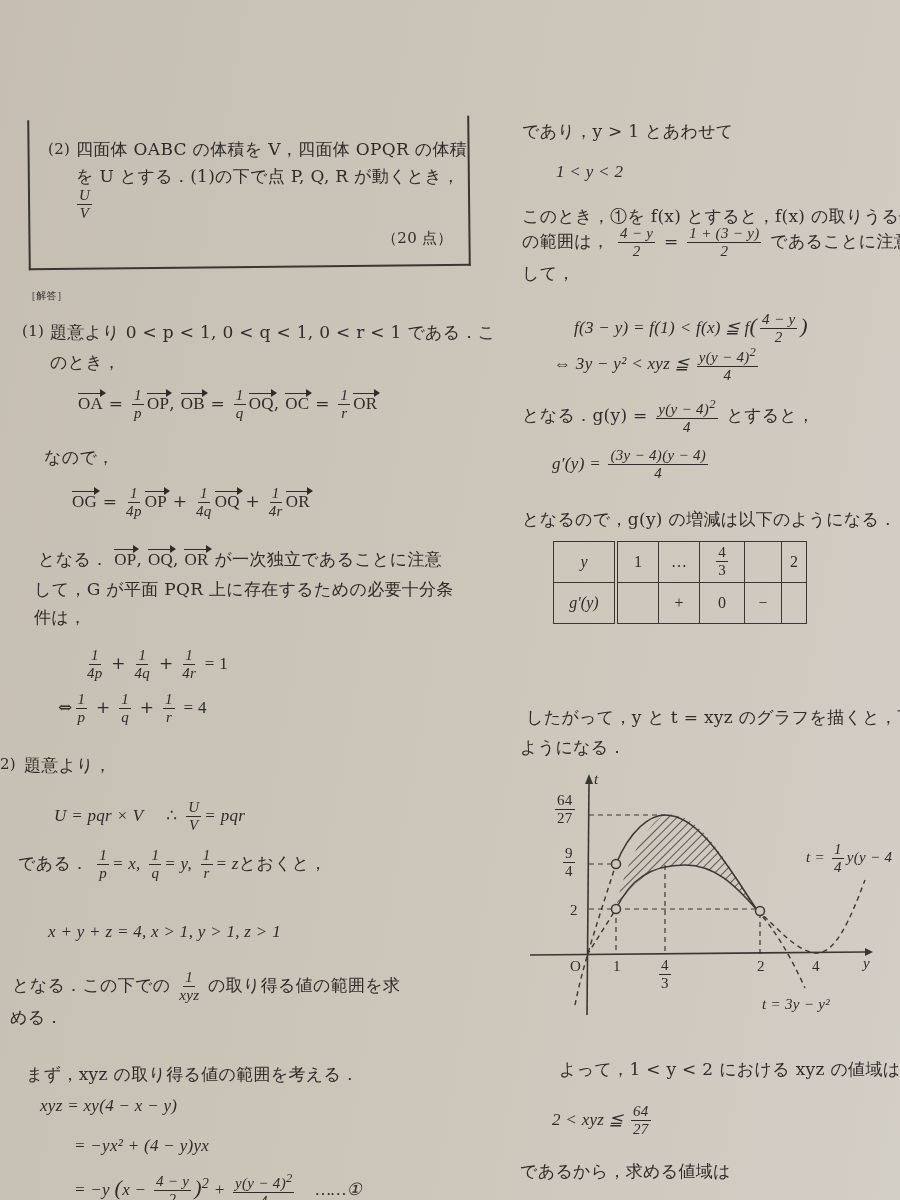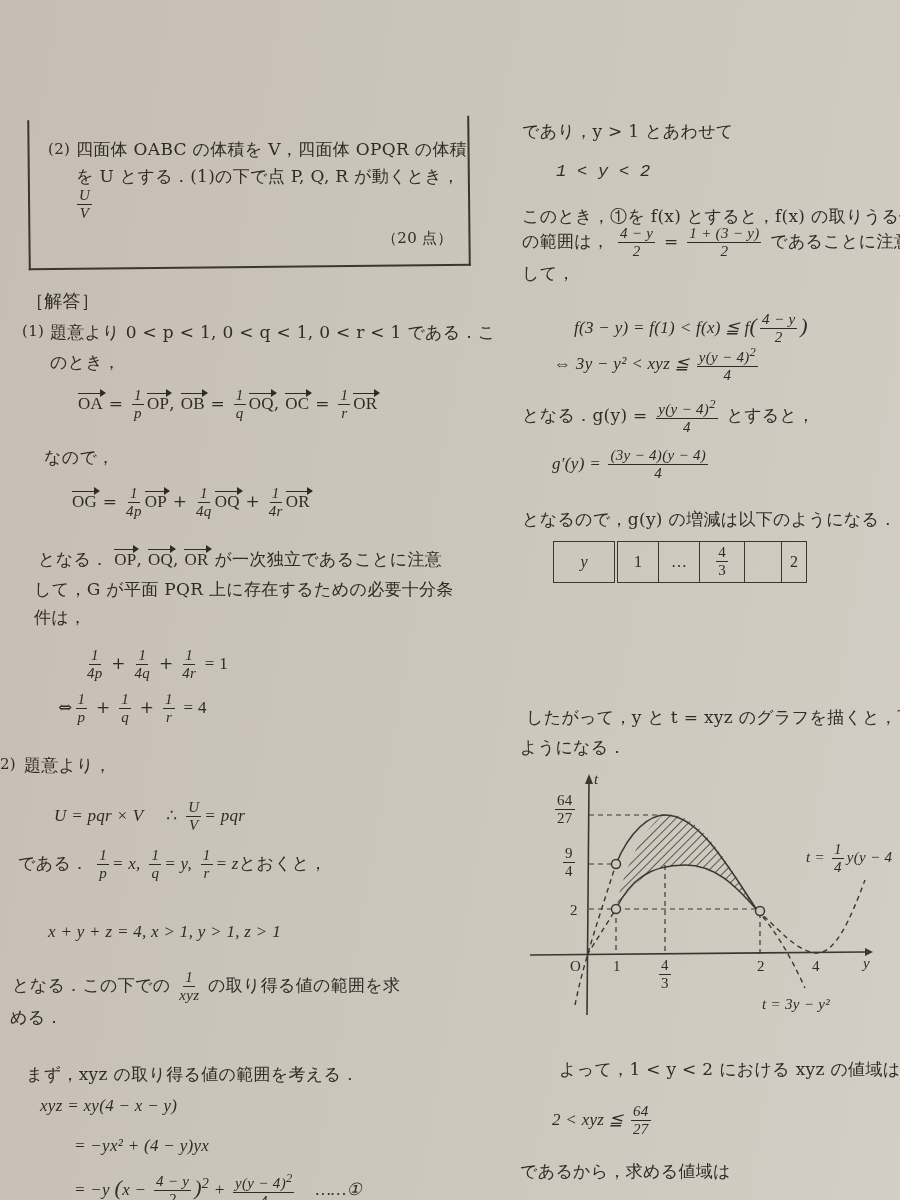--- a/index.html
+++ b/index.html
@@ -36,21 +36,21 @@
 <div class="abs t" style="left:76px;top:138px;">四面体 OABC の体積を V，四面体 OPQR の体積</div>
 <div class="abs t" style="left:76px;top:165px;">を U とする．(1)の下で点 P, Q, R が動くとき，</div>
 <div class="abs t" style="left:74px;top:188px;">
   <span class="frac m">
       <span class="n">U</span>
       <span class="d">V</span>
     </span>
 </div>
 <div class="abs t" style="left:382px;top:229px;font-size:15px;">（20 点）</div>
 
-<div class="abs t" style="left:26px;top:289px;font-size:18px;">［解答］</div>
+<div class="abs t" style="left:26px;top:289px;font-size:10px;">［解答］</div>
 <div class="abs t" style="left:22px;top:322px;font-size:15px;">(1)</div>
 <div class="abs t" style="left:50px;top:321px;">題意より 0 &lt; p &lt; 1, 0 &lt; q &lt; 1, 0 &lt; r &lt; 1 である．こ</div>
 <div class="abs t" style="left:50px;top:351px;">のとき，</div>
 
 <div class="abs t" style="left:78px;top:388px;">
   <span class="vec">OA</span> =
   <span class="frac m">
       <span class="n">1</span>
       <span class="d">p</span>
     </span><span class="vec">OP</span>,
@@ -174,21 +174,21 @@
     </span><span style="font-size:22px;">)</span><sup>2</sup>
   <span>+</span>
   <span class="frac">
       <span class="n">y(y − 4)<sup>2</sup></span>
       <span class="d">4</span>
     </span>
   &nbsp;&nbsp;&nbsp;<span class="r">……①</span>
 </div>
 
 <div class="abs t" style="left:522px;top:120px;">であり，y &gt; 1 とあわせて</div>
-<div class="abs t m" style="left:556px;top:162px;font-family:Liberation Mono, monospace;">1 &lt; y &lt; 2</div>
+<div class="abs t m" style="left:556px;top:162px;">1 &lt; y &lt; 2</div>
 <div class="abs t" style="left:522px;top:205px;">このとき，①を f(x) とすると，f(x) の取りうる値</div>
 <div class="abs t" style="left:522px;top:226px;">
   <span>の範囲は，</span>
   <span class="frac m">
       <span class="n">4 − y</span>
       <span class="d">2</span>
     </span>
   <span>=</span>
   <span class="frac m">
       <span class="n">1 + (3 − y)</span>
@@ -234,20 +234,28 @@
     <td class="hd m" style="width:60px;">y</td>
     <td style="width:40px;">1</td>
     <td style="width:40px;">…</td>
     <td style="width:44px;"><span class="frac">
             <span class="n">4</span>
             <span class="d">3</span>
           </span></td>
     <td style="width:36px;"></td>
     <td style="width:24px;">2</td>
   </tr>
+  <tr>
+    <td class="hd m">g′(y)</td>
+    <td></td>
+    <td>+</td>
+    <td>0</td>
+    <td>−</td>
+    <td></td>
+  </tr>
 </tbody>
   </table>
 
 <div class="abs t" style="left:526px;top:706px;">したがって，y と t = xyz のグラフを描くと，下図</div>
 <div class="abs t" style="left:520px;top:736px;">ようになる．</div>
 
 <svg class="abs" style="left:520px;top:770px;" width="380" height="260" viewBox="0 0 380 260">
   <defs>
     <pattern id="hatch" patternUnits="userSpaceOnUse" width="6" height="6" patternTransform="rotate(45)">
       <line x1="0" y1="0" x2="0" y2="6" stroke="#3a3632" stroke-width="1.6"></line>

